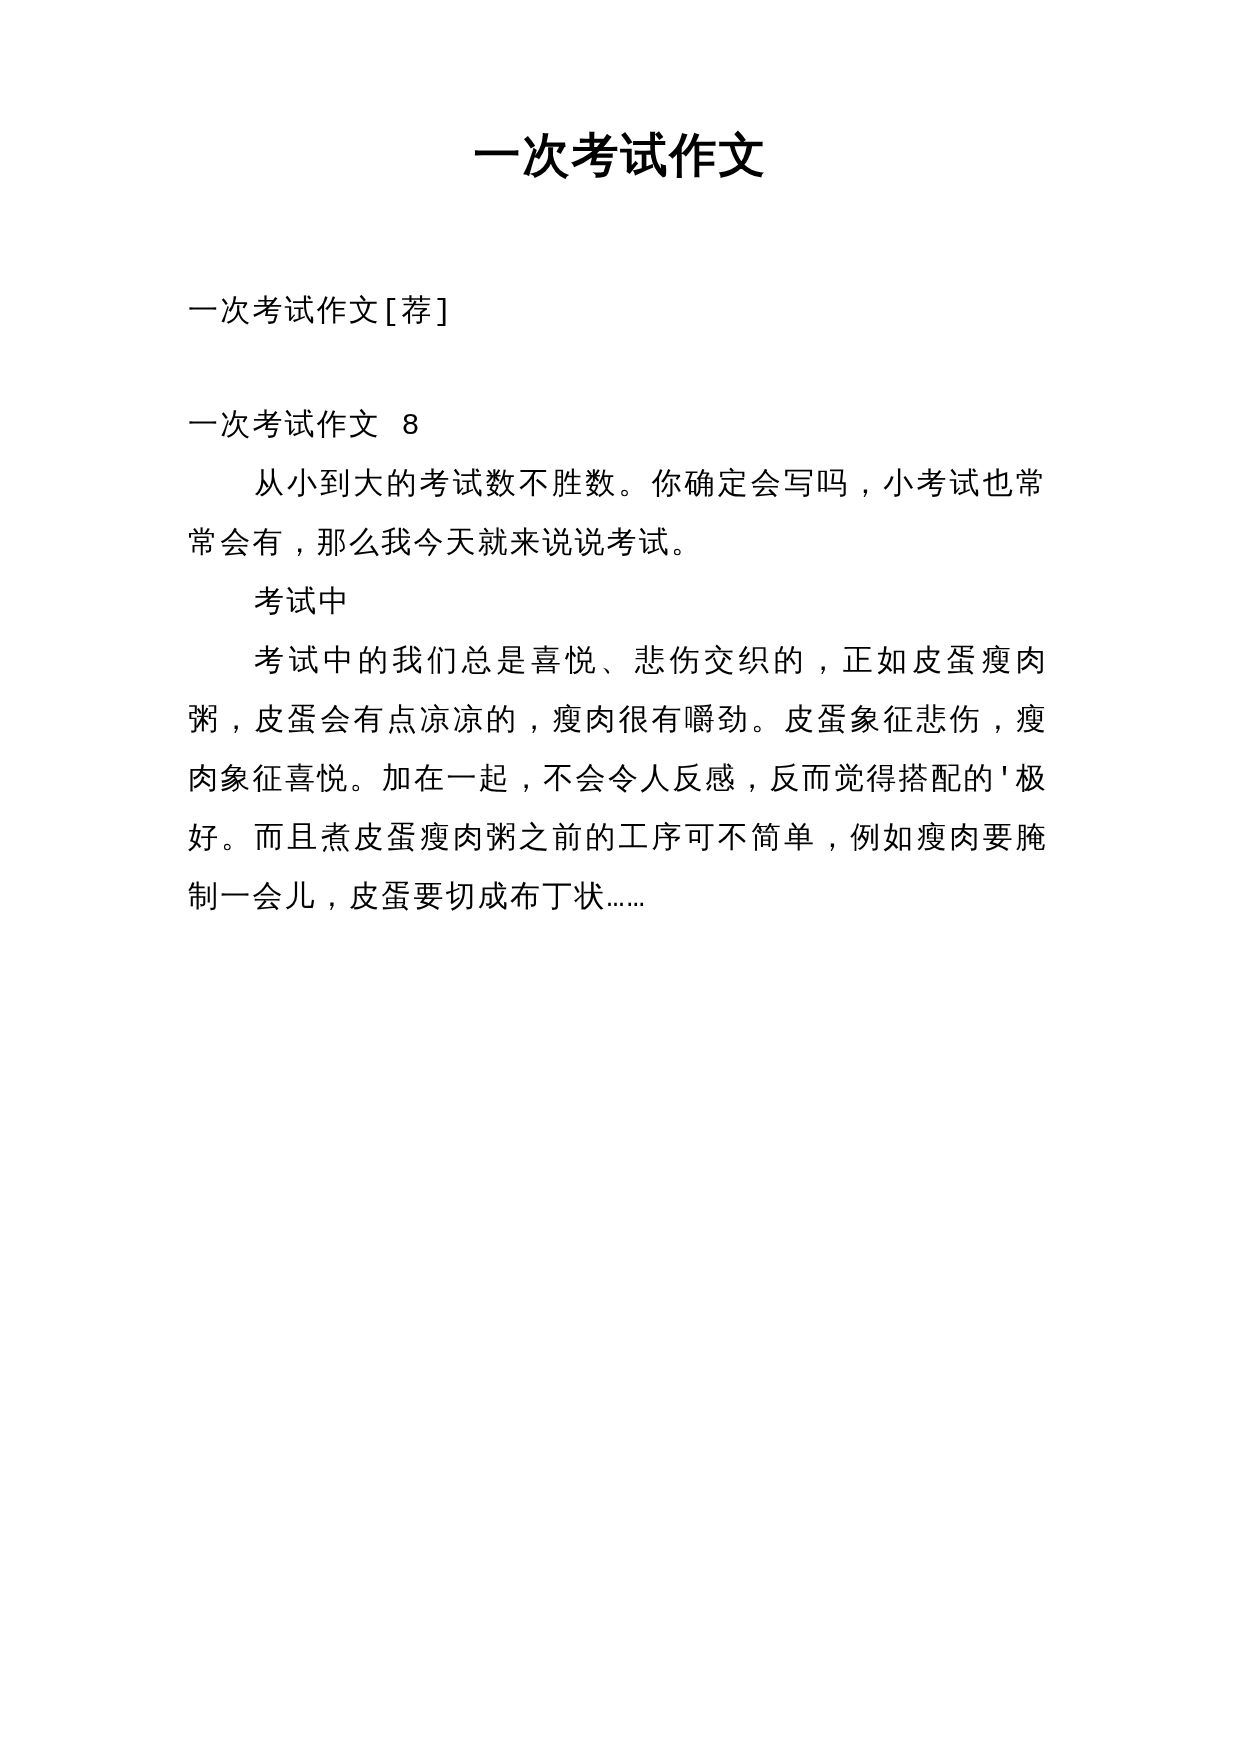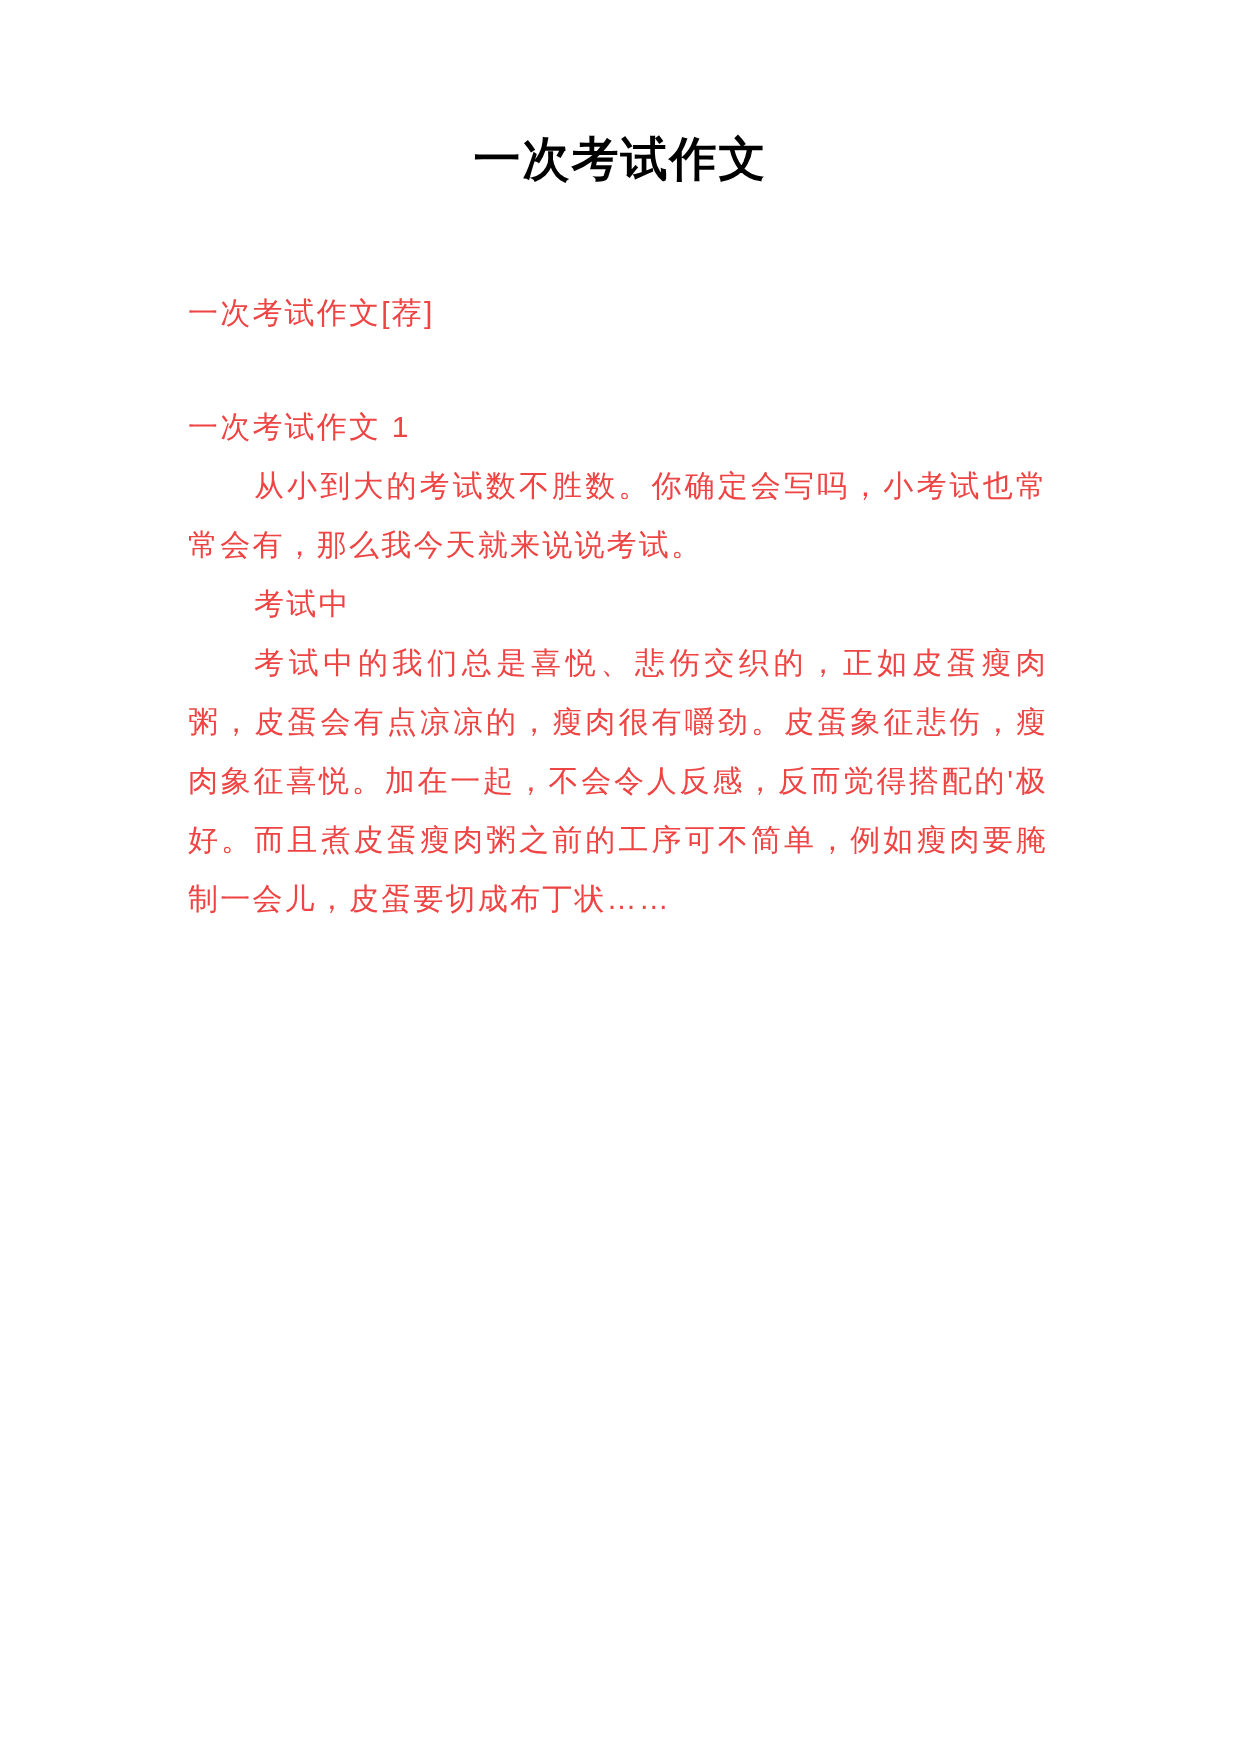--- a/index.html
+++ b/index.html
@@ -7,41 +7,41 @@
     padding: 0;
     background: #ffffff;
   }
   .page {
     position: relative;
     width: 1241px;
     height: 1562px;
     margin: 0 auto;
     background: #ffffff;
     overflow: hidden;
-    font-family: Liberation Sans, sans-serif;
+    font-family: Liberation Mono, monospace;
     color: #1c1c1c;
   }
   .doc-title {
     padding-top: 128px;
     text-align: center;
     font-size: 47px;
     line-height: 62px;
     font-weight: 700;
     letter-spacing: 2px;
     color: #000000;
   }
   .essay-body {
     width: 860px;
     margin-left: 188px;
     margin-top: 93px;
     font-size: 30px;
     line-height: 59px;
     letter-spacing: 2.2px;
     text-align: justify;
-    color: #ef4444;
+    color: #000000;
   }
   .essay-body p {
     margin: 0;
     padding: 0;
   }
   .essay-body p.indent {
     text-indent: 66px;
   }
   .essay-body p.section-heading {
     margin-top: 55px;
@@ -52,21 +52,21 @@
 
 <div class="page">
 
   <div class="doc-title">一次考试作文</div>
 
   <div class="essay-body">
 
     <p>一次考试作文[荐]</p>
 
 
-    <p class="section-heading">一次考试作文 1</p>
+    <p class="section-heading">一次考试作文 8</p>
 
     <p class="indent">从小到大的考试数不胜数。你确定会写吗，小考试也常常会有，那么我今天就来说说考试。</p>
 
 
 
     <p class="indent">考试中</p>
 
     <p class="indent">考试中的我们总是喜悦、悲伤交织的，正如皮蛋瘦肉粥，皮蛋会有点凉凉的，瘦肉很有嚼劲。皮蛋象征悲伤，瘦肉象征喜悦。加在一起，不会令人反感，反而觉得搭配的'极好。而且煮皮蛋瘦肉粥之前的工序可不简单，例如瘦肉要腌制一会儿，皮蛋要切成布丁状……</p>
 
   </div>

